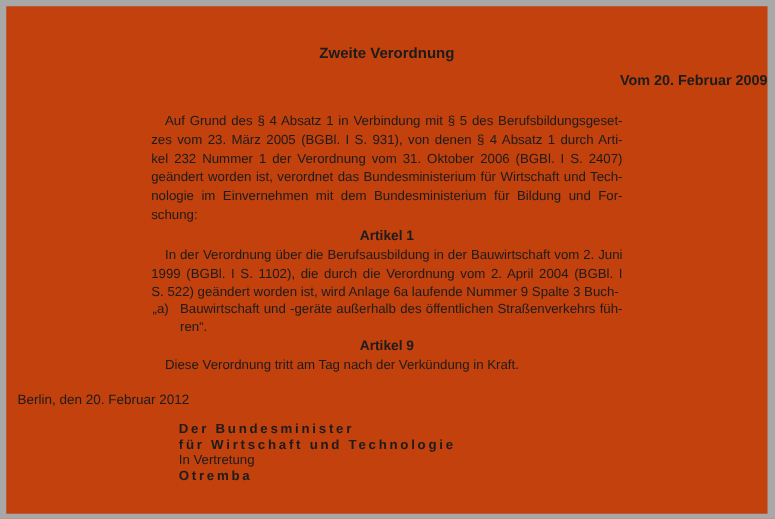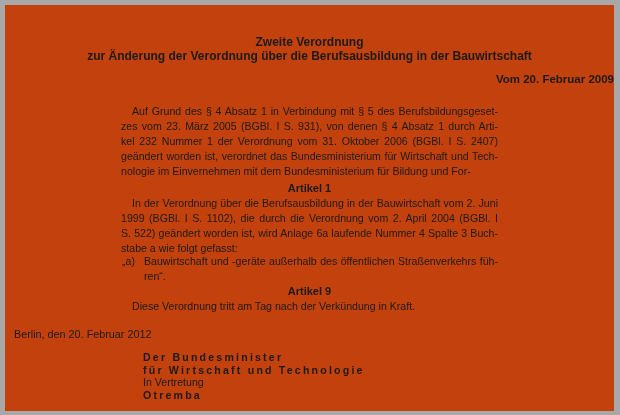--- a/index.html
+++ b/index.html
@@ -89,42 +89,41 @@
     font-weight: normal;
   }
 </style>
 </head>
 <body>
 
 <div class="page">
 
   <div class="title">
     <div>Zweite Verordnung</div>
-    <div>zur Änderung der Verordnung über die Berufsausbildung in der Bauwirtschaft</div>
   </div>
 
   <div class="vom">Vom 20. Februar 2009</div>
 
   <div class="col jpara indent preamble">
 
   <div>Auf Grund des § 4 Absatz 1 in Verbindung mit § 5 des Berufsbildungsgeset-</div>
       <div>zes vom 23. März 2005 (BGBl. I S. 931), von denen § 4 Absatz 1 durch Arti-</div>
       <div>kel 232 Nummer 1 der Verordnung vom 31. Oktober 2006 (BGBl. I S. 2407)</div>
       <div>geändert worden ist, verordnet das Bundesministerium für Wirtschaft und Tech-</div>
       <div>nologie im Einvernehmen mit dem Bundesministerium für Bildung und For-</div>
+      <div>schung:</div>
     </div>
 
   <div class="col heading">Artikel 1</div>
 
   <div class="col jpara indent art1-para">
 
   <div>In der Verordnung über die Berufsausbildung in der Bauwirtschaft vom 2. Juni</div>
       <div>1999 (BGBl. I S. 1102), die durch die Verordnung vom 2. April 2004 (BGBl. I</div>
-      <div>S. 522) geändert worden ist, wird Anlage 6a laufende Nummer 4 Spalte 3 Buch-</div>
-      <div>stabe a wie folgt gefasst:</div>
+      <div>S. 522) geändert worden ist, wird Anlage 6a laufende Nummer 9 Spalte 3 Buch-</div>
     </div>
 
   <div class="col list-item">
     <span class="list-marker">„a)</span>
     <div class="jpara">
 
     <div>Bauwirtschaft und -geräte außerhalb des öffentlichen Straßenverkehrs füh-</div>
         <div>ren“.</div>
       </div>
   </div>

